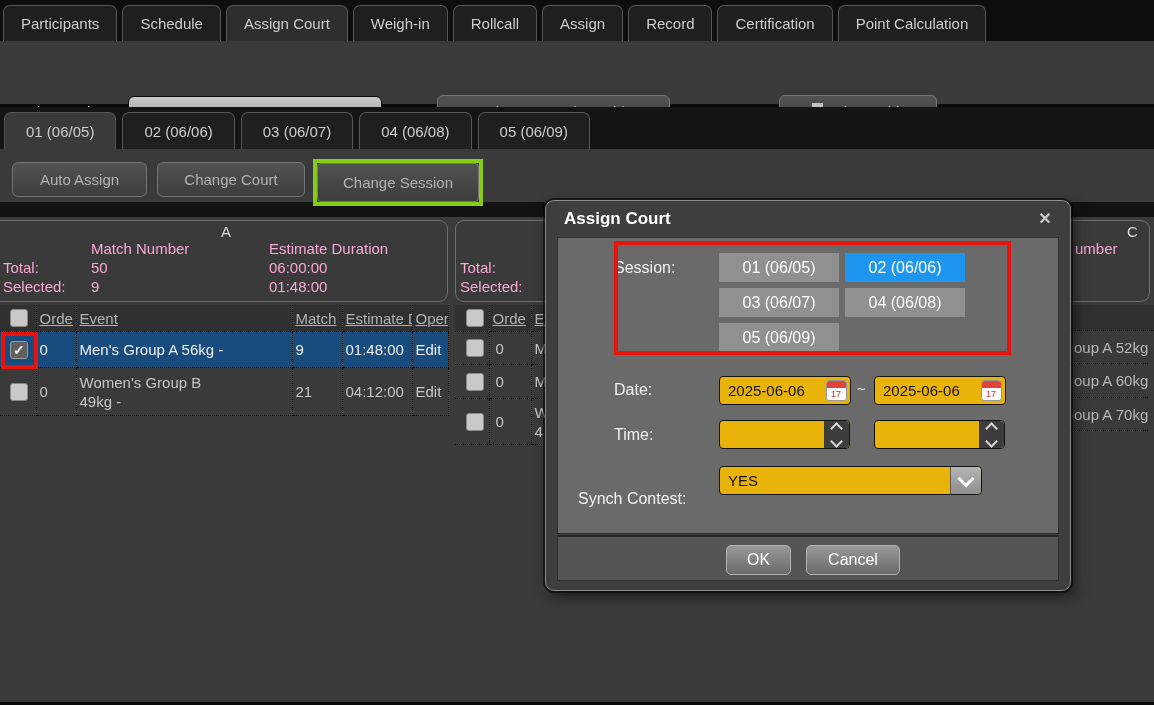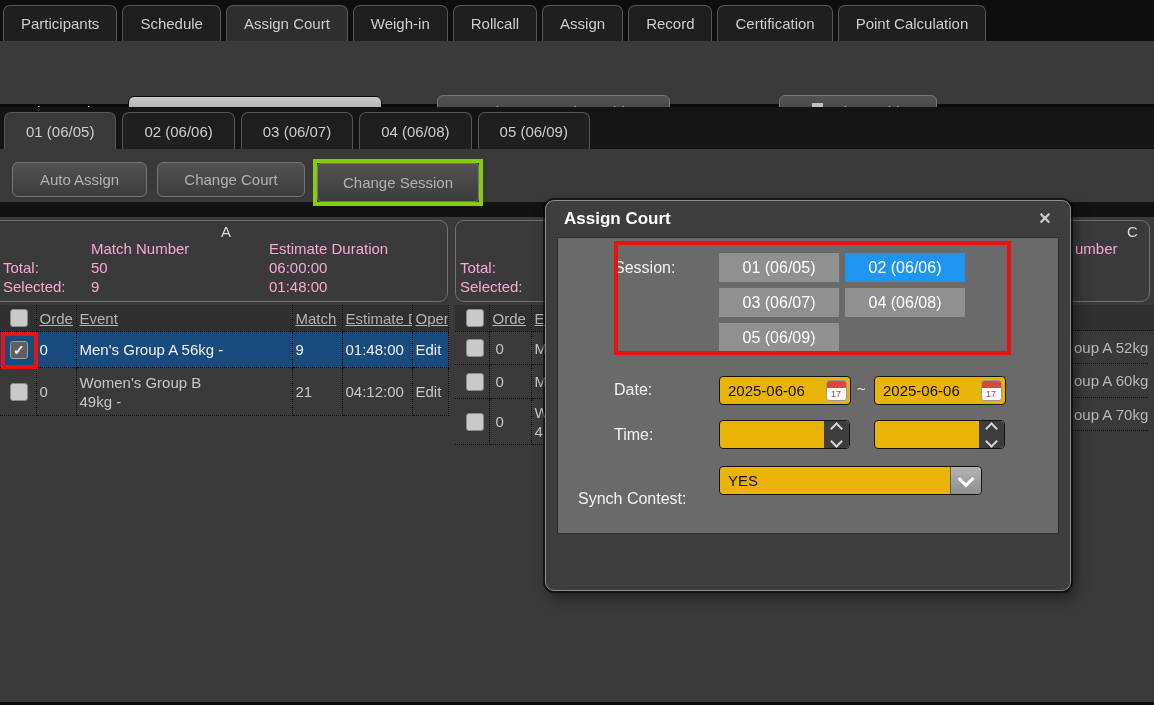--- a/index.html
+++ b/index.html
@@ -353,16 +353,20 @@
 
       <div class="dlabel" id="lbl-synch">Synch Contest:</div>
       <div class="winput" id="synch">
         <span class="txt">YES</span>
         <span class="selbtn">
           <i class="chev"></i>
         </span>
       </div>
     </div>
 
+    <div class="modal-footer">
+      <div class="fbtn" id="btn-ok">OK</div>
+      <div class="fbtn" id="btn-cancel">Cancel</div>
+    </div>
   </div>
 
   <div class="bottom-edge"></div>
 </div>
 
 </body></html>

